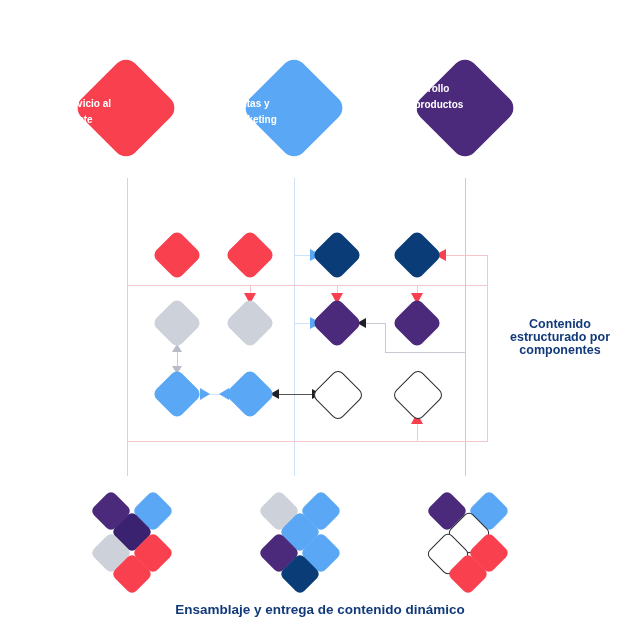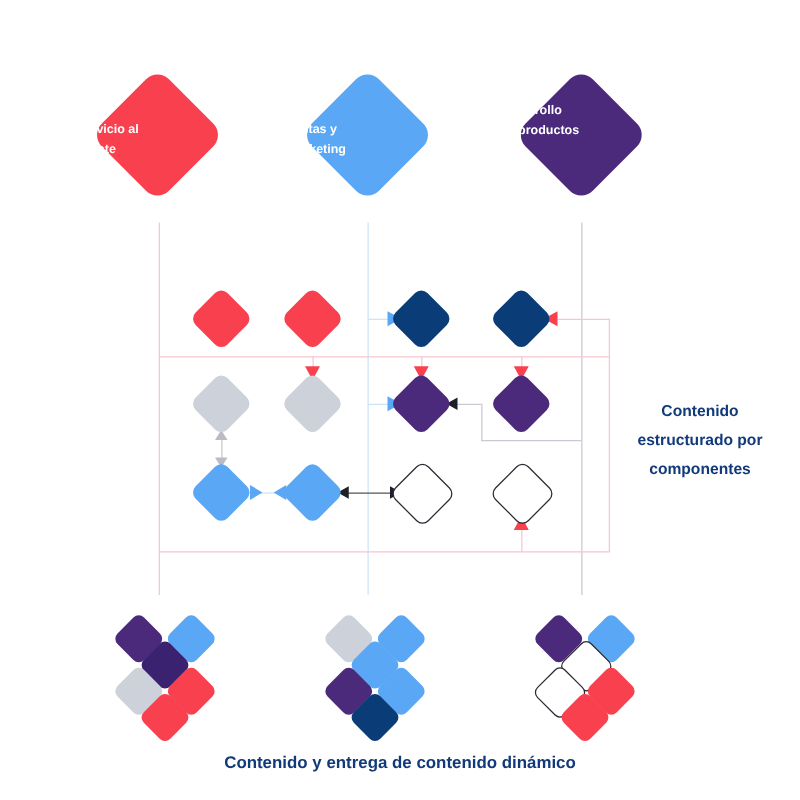--- a/index.html
+++ b/index.html
@@ -16,21 +16,21 @@
     position:absolute;
     color:#123a7a;
     font-weight:bold;
     font-size:13.5px;
     line-height:17px;
     text-align:center;
     white-space:pre-line;
   }
   #title-label{top:21px;left:0;width:640px;font-size:13.5px;}
   #bottom-label{top:601px;left:0;width:640px;font-size:13.5px;}
-  #right-label{top:318px;left:482px;width:156px;font-size:12.5px;line-height:23px;}
+  #right-label{top:318px;left:482px;width:156px;font-size:12.5px;line-height:13px;}
 
   
   .bigdiamond{
     position:absolute;
     width:76px;height:76px;
     transform:rotate(45deg);
     border-radius:13px;
   }
   .bigtext{
     position:absolute;
@@ -189,15 +189,15 @@
         <div class="cd outline" style="left: 453px; top: 517px;"></div>
         <div class="cd outline" style="left: 432px; top: 538px;"></div>
         <div class="cd" style="background: rgb(249, 64, 79); left: 474px; top: 538px;"></div>
         <div class="cd" style="background: rgb(249, 64, 79); left: 453px; top: 559px;"></div>
       </div>
     </div>
 
   <div class="label" id="right-label">Contenido
 estructurado por
 componentes</div>
-  <div class="label" id="bottom-label">Contenido y entrega de contenido dinámico</div>
+  <div class="label" id="bottom-label">Ensamblaje y entrega de contenido dinámico</div>
 
 </div>
 
 </body></html>

